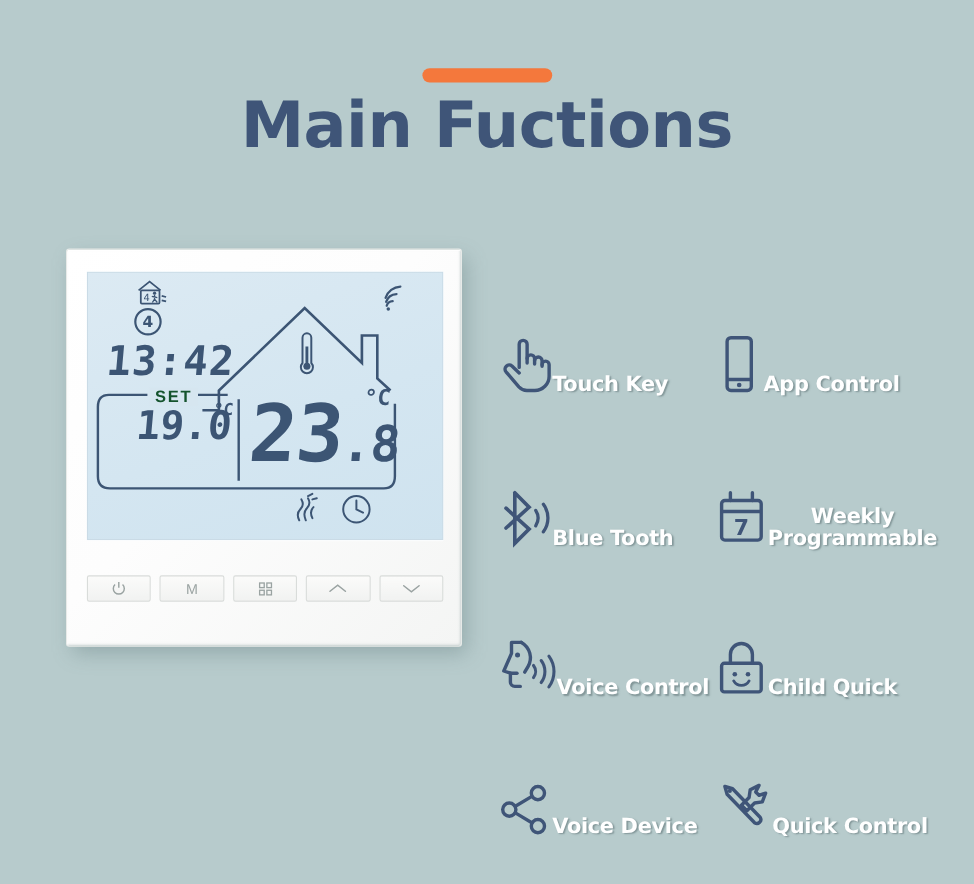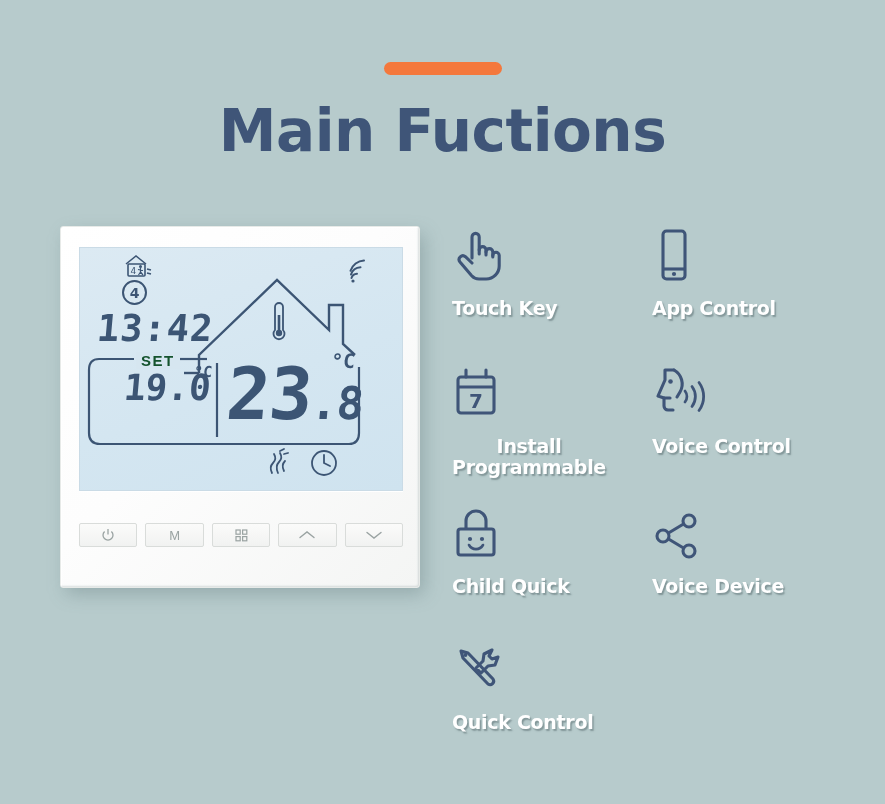--- a/index.html
+++ b/index.html
@@ -14,21 +14,21 @@
   
   #header{
     position:absolute; left:0; top:0; width:885px; height:180px;
     display:flex; flex-direction:column; align-items:center;
   }
   #accent-bar{
     width:118px; height:13px; border-radius:7px;
     background:#f4783c; margin-top:62px;
   }
   #page-title{
-    margin-top:22px;
+    margin-top:5px;
     font-size:58px; font-weight:bold; letter-spacing:-0.5px;
     color:#3f5578;
     font-family:"DejaVu Sans", sans-serif;
   }
 
   
   #device-wrap{
     position:absolute; left:60px; top:226px; width:364px; height:368px;
   }
   #device-shadow{
@@ -128,21 +128,21 @@
 
   
   #features{
     position:absolute; left:452px; top:222px;
     width:400px; height:540px;
     display:grid;
     grid-template-columns:1fr 1fr;
     grid-template-rows:138px 140px 136px 126px;
   }
   .feature{
-    display:flex; flex-direction:column; align-items:flex-start;
+    display:flex; align-items:flex-end;
   }
   .fic{
     height:62px; display:flex; align-items:flex-end; justify-content:center;
   }
   .flabel{
     margin-top:14px;
     font-size:19px; font-weight:bold; color:#ffffff;
     text-align:center; line-height:1.08;
     font-family:"DejaVu Sans", sans-serif;
     text-shadow:1.5px 1.5px 1.5px rgba(120,140,142,.85);
@@ -288,34 +288,48 @@
         <g fill="none" stroke="#3f5578" stroke-width="3.1" stroke-linejoin="round">
           <rect x="11" y="3" width="22" height="48" rx="3.5"></rect>
           <path d="M 11 41 L 33 41"></path>
         </g>
         <circle cx="22" cy="46" r="2.1" fill="#3f5578"></circle>
       </svg>
     </div>
     <div class="flabel">App Control</div>
   </div>
 
+  <div class="feature">
+    <div class="fic">
+      <svg width="50" height="56" viewBox="0 0 50 56">
+        <g fill="none" stroke="#3f5578" stroke-width="3.3" stroke-linejoin="miter" stroke-linecap="round">
+          <path d="M 16 4 L 16 50 L 29 37 L 8 18 M 8 36 L 29 17 L 16 4"></path>
+        </g>
+        <g fill="none" stroke="#3f5578" stroke-width="3" stroke-linecap="round">
+          <path d="M 35 20 a 13 13 0 0 1 0 14"></path>
+          <path d="M 42 14.5 a 21 21 0 0 1 0 25"></path>
+        </g>
+      </svg>
+    </div>
+    <div class="flabel">Blue Tooth</div>
+  </div>
 
   <div class="feature">
     <div class="fic">
       <svg width="48" height="56" viewBox="0 0 48 56">
         <g fill="none" stroke="#3f5578" stroke-width="3.1" stroke-linejoin="round">
           <rect x="6" y="11" width="36" height="36" rx="3"></rect>
           <path d="M 6 21 L 42 21"></path>
           <path d="M 14 11 L 14 4 M 34 11 L 34 4" stroke-linecap="round"></path>
         </g>
         <text x="24" y="42" text-anchor="middle" font-family="DejaVu Sans, sans-serif" font-size="20" font-weight="bold" fill="#3f5578">7</text>
       </svg>
     </div>
     <div class="flabel">
-      <span>Install</span><br>
+      <span>Weekly</span><br>
       <span>Programmable</span>
     </div>
   </div>
 
   <div class="feature">
     <div class="fic">
       <svg width="54" height="56" viewBox="0 0 54 56">
         <g fill="none" stroke="#3f5578" stroke-width="3.1" stroke-linejoin="round" stroke-linecap="round">
           <path d="M 22 4 L 13 4 a 0 0 0 0 0 0 0 L 13 14 L 6 30 L 12 32 L 12 40
                    a 4 4 0 0 0 4 4 L 21 44"></path>

